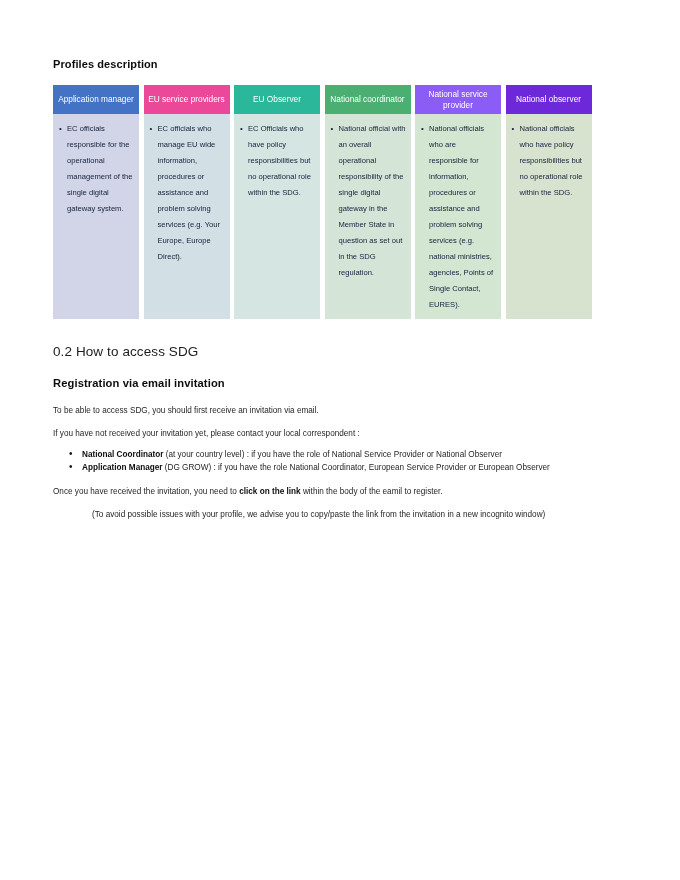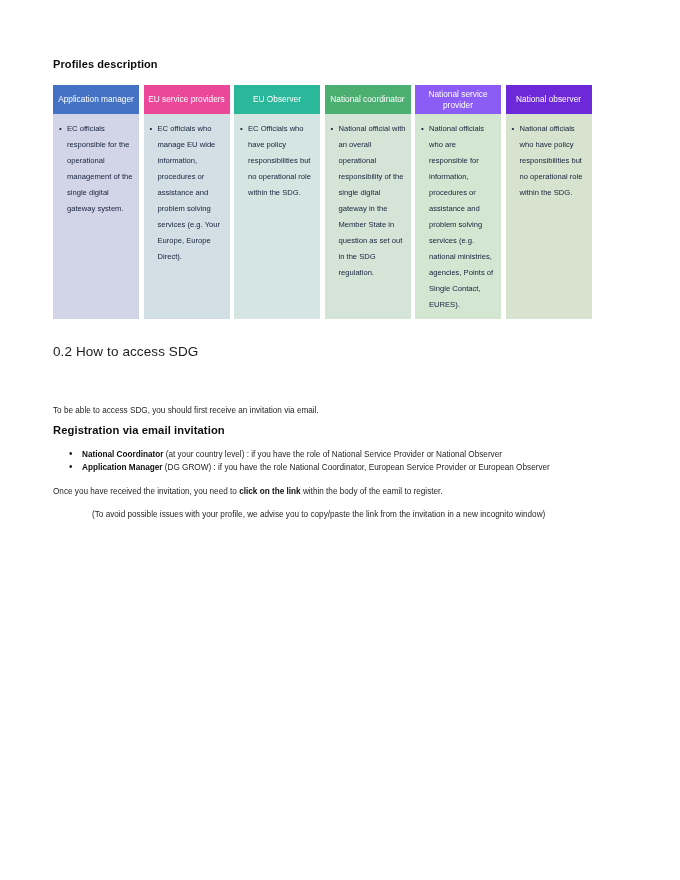--- a/index.html
+++ b/index.html
@@ -98,21 +98,20 @@
     letter-spacing: 0.1px;
   }
   .h2 {
     position: absolute;
     left: 53px;
     top: 377px;
     font-size: 11.2px;
     font-weight: bold;
     color: #0d0d0d;
     letter-spacing: 0.1px;
-    margin-top: 47px;
   }
   .para {
     position: absolute;
     left: 53px;
     font-size: 8.2px;
     line-height: 12px;
     color: #1f1f1f;
   }
   .p1 { top: 405px; }
   .p2 { top: 428px; }
@@ -208,20 +207,21 @@
     </div>
 
   </div>
 
   <div class="h1">0.2 How to access SDG</div>
 
   <div class="h2">Registration via email invitation</div>
 
   <div class="para p1">To be able to access SDG, you should first receive an invitation via email.</div>
 
+  <div class="para p2">If you have not received your invitation yet, please contact your local correspondent :</div>
 
   <ul class="bullets">
     <li><span class="b">National Coordinator</span><span> (at your country level) : if you have the role of National Service Provider or National Observer</span></li>
     <li><span class="b">Application Manager</span><span> (DG GROW) : if you have the role National Coordinator, European Service Provider or European Observer</span></li>
   </ul>
 
   <div class="para p3"><span>Once you have received the invitation, you need to </span><span class="b">click on the link</span><span> within the body of the eamil to register.</span></div>
 
   <div class="para p4">(To avoid possible issues with your profile, we advise you to copy/paste the link from the invitation in a new incognito window)</div>
 

